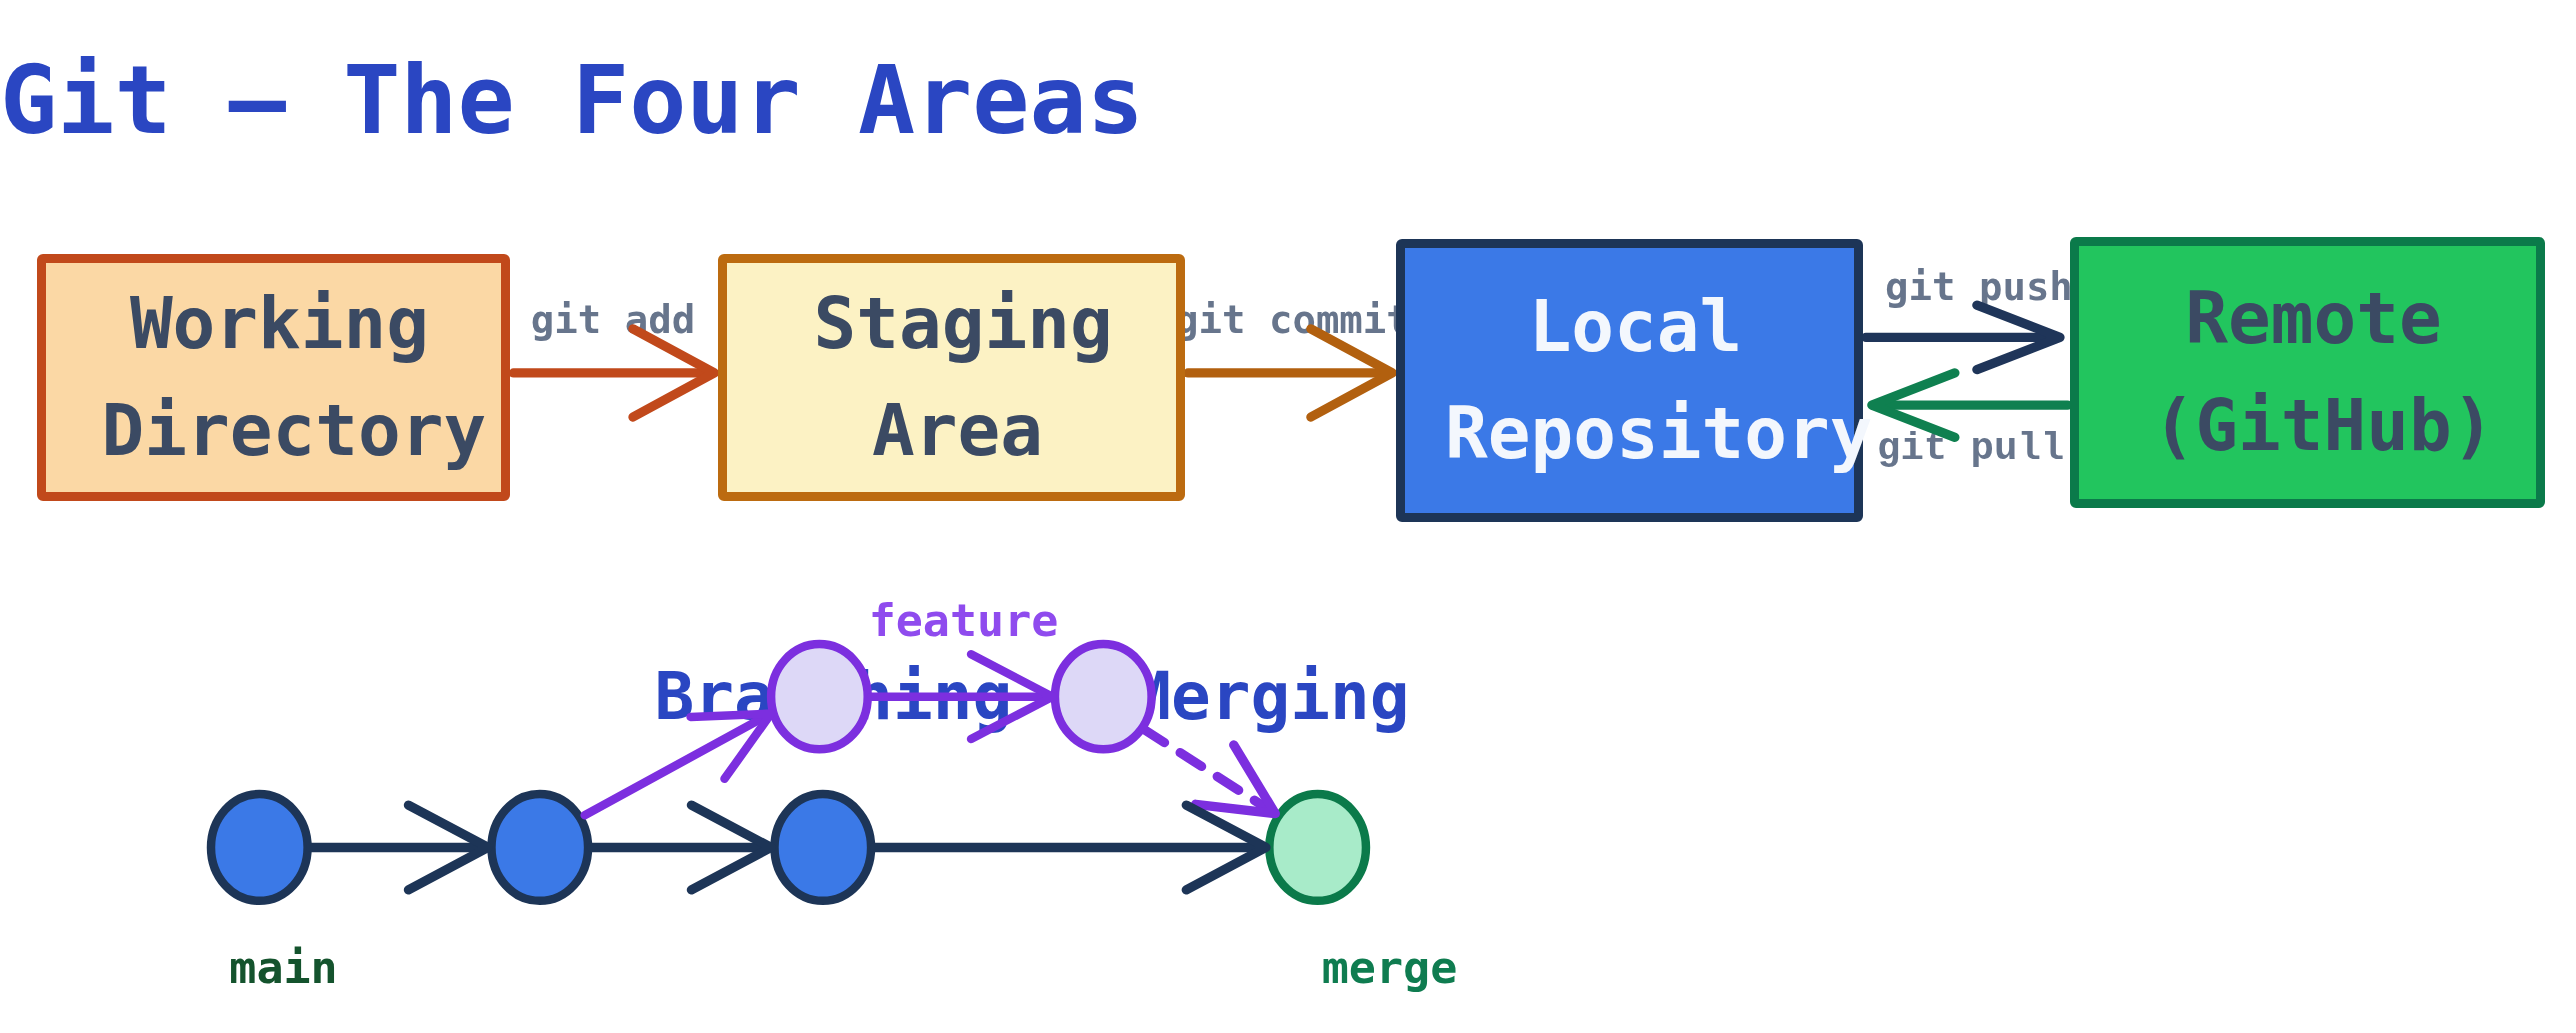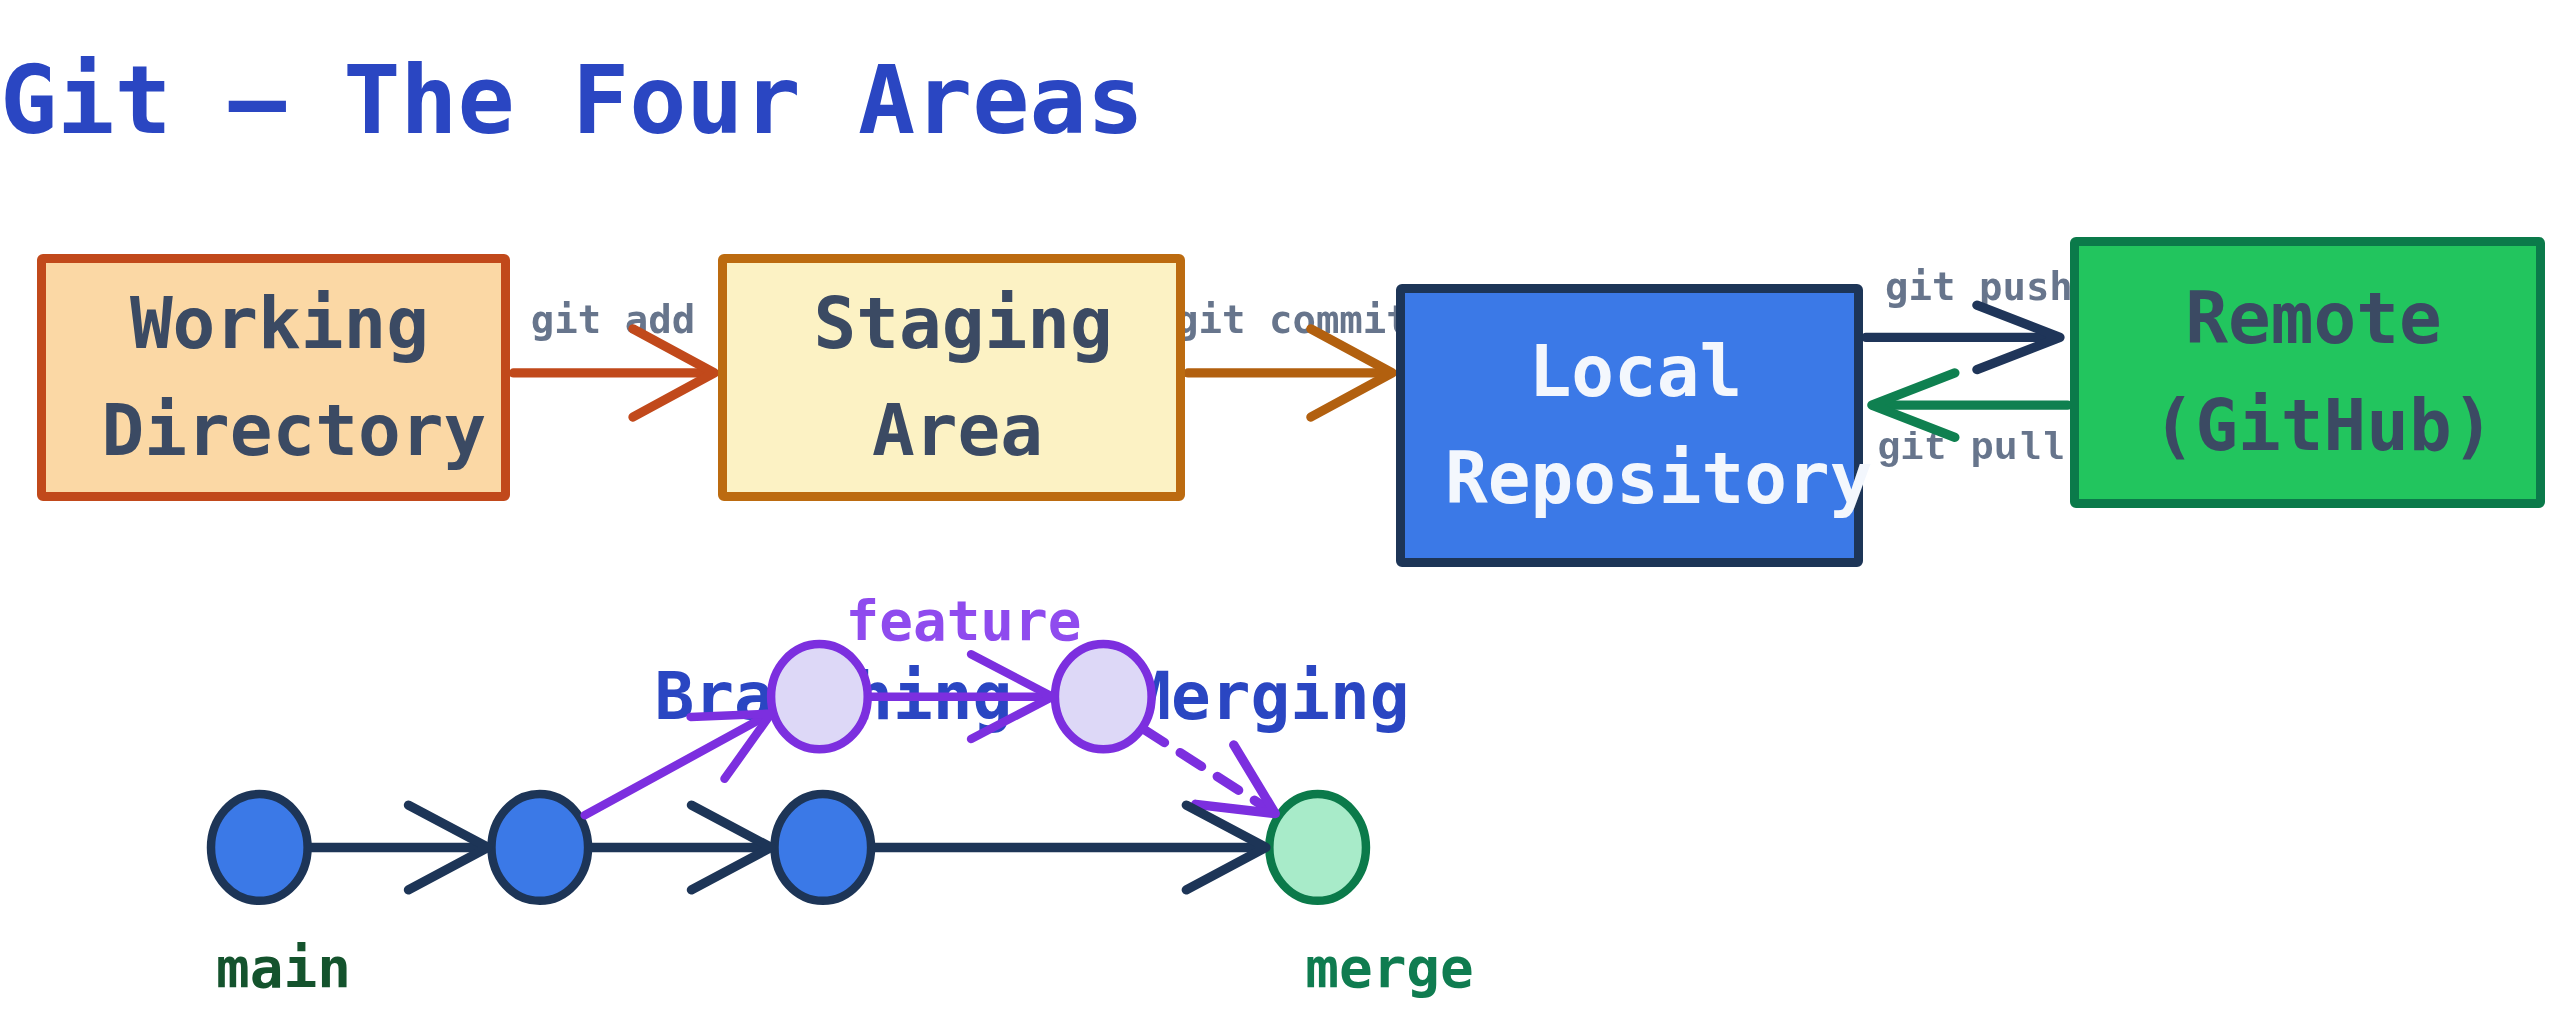--- a/index.html
+++ b/index.html
@@ -42,21 +42,21 @@
     padding-left: 12px;
   }
   .area-box .wrap { display: inline-block; }
   #box-working  { left: 37px;   top: 254px; width: 473px; height: 247px;
                   background: #FBD8A5; border: 9.3px solid #C1491B; color: #3B4A63; }
   #box-working .wrap { width: 356px; }
   #box-staging  { left: 718px;  top: 254px; width: 467px; height: 247px;
                   background: #FCF2C4; border: 9.3px solid #BC6B10; color: #3B4A63; }
   #box-staging .wrap { width: 288px; }
   #box-local    { left: 1396px; top: 239px; width: 467px; height: 283px;
-                  background: #3B79E7; border: 9.3px solid #1D3557; color: #F3F7FD; margin-top: 45px; }
+                  background: #3B79E7; border: 9.3px solid #1D3557; color: #F3F7FD; }
   #box-local .wrap { width: 381px; }
   #box-remote   { left: 2070px; top: 237px; width: 475px; height: 271px;
                   background: #22c55e; border: 9.3px solid #0B7A4A; color: #3B4A63; }
   #box-remote .wrap { width: 322px; }
 
   
   .cmd-label {
     position: absolute;
     font-size: 39px; line-height: 51px;
     color: #67758C;
@@ -64,21 +64,21 @@
     z-index: 1;
   }
   #lbl-add    { left: 486px;  top: 294px; width: 254px; text-align: center; }
   #lbl-commit { left: 1175px; top: 294px; }
   #lbl-push   { left: 1885px; top: 261px; }
   #lbl-pull   { left: 1877px; top: 424px; font-family: Liberation Mono, monospace; }
 
   
   .node-label {
     position: absolute;
-    font-size: 56px; line-height: 58px;
+    font-size: 45px; line-height: 58px;
     text-align: center; white-space: nowrap;
     z-index: 4;
   }
   #lbl-feature { left: 794px;  top: 592px;  width: 339px; color: #8F4BEE; }
   #lbl-main    { left: 114px;  top: 939px; width: 339px; color: #14532d; }
   #lbl-merge   { left: 1220px; top: 939px; width: 339px; color: #0F7C50; }
 
   
   #overlay { position: absolute; left: 0; top: 0; z-index: 2; }
   .arrow-line   { fill: none; stroke-linecap: round; }

